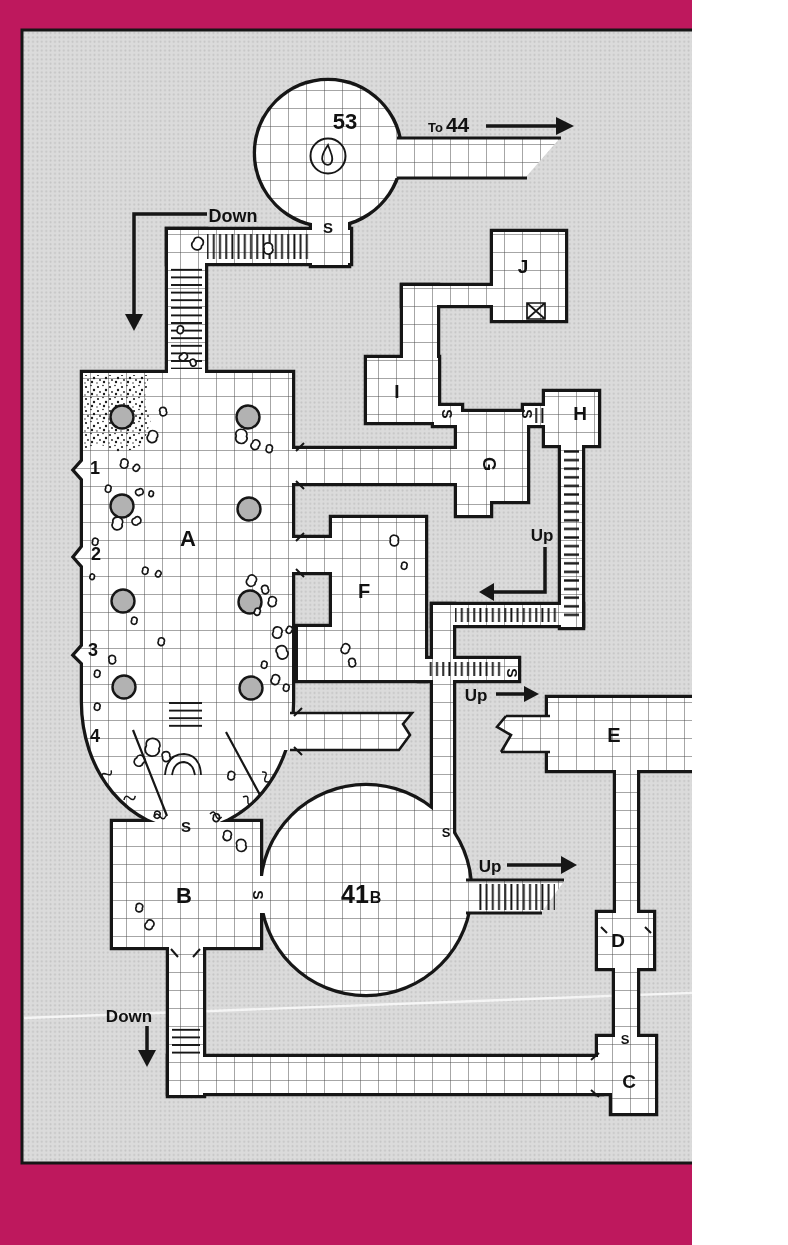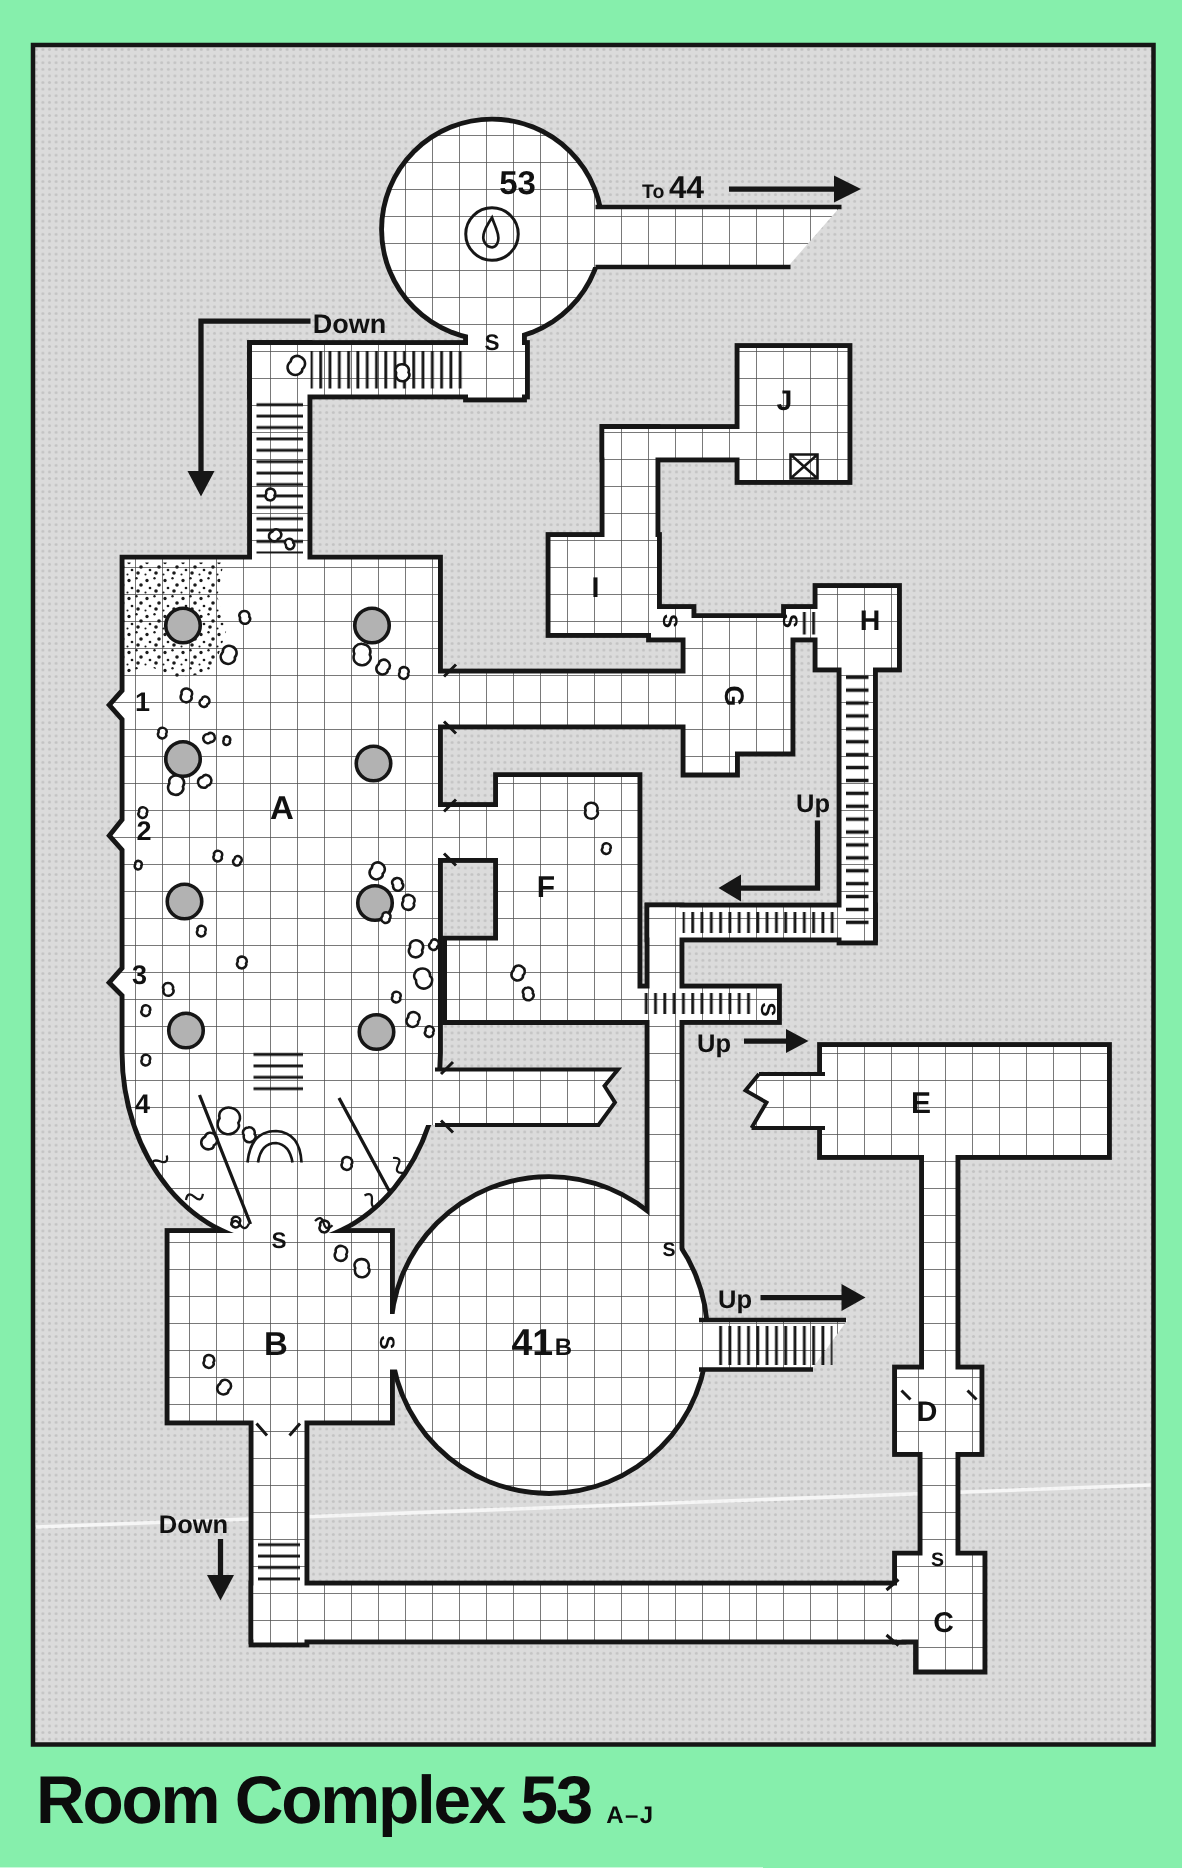--- a/index.html
+++ b/index.html
@@ -1,16 +1,16 @@
 <!DOCTYPE html>
 <html><head>
 <meta charset="utf-8">
 <style>
   html,body{margin:0;padding:0;background:#fff;}
-  .page{width:788px;height:1245px;position:relative;background:#86efac;overflow:hidden;}
+  .page{width:692px;height:1245px;position:relative;background:#be185d;overflow:hidden;}
   svg{display:block;}
   .walls use{stroke:#161616;stroke-width:6.5;fill:none;stroke-linejoin:miter;}
   .floors use{fill:url(#grid);stroke:none;}
   text{font-family:"Liberation Sans","DejaVu Sans",sans-serif;font-weight:bold;fill:#111;}
   .map-title{margin:11px 0 0 24px;font-family:"Liberation Sans","DejaVu Sans",sans-serif;
     font-weight:bold;font-size:45px;letter-spacing:-1.5px;color:#0c0c0c;line-height:1;}
   .map-title .range{font-size:16px;letter-spacing:1px;margin-left:10px;}
 </style>
 </head>
 <body>
@@ -309,14 +309,13 @@
     <text x="184" y="903" font-size="22">B</text>
     <text x="258" y="900" font-size="14" transform="rotate(90 258 895)">S</text>
     <text x="341" y="903" text-anchor="start" font-size="25"><tspan>41</tspan><tspan font-size="16" dx="1">B</tspan></text>
     <text x="618" y="947" font-size="19">D</text>
     <text x="129" y="1022" font-size="17">Down</text>
     <text x="625" y="1044" font-size="13">S</text>
     <text x="629" y="1088" font-size="19">C</text>
   </g>
 </svg>
 
-<div class="map-title"><span>Room Complex 53</span><span class="range">A–J</span></div>
 </div>
 
 </body></html>

